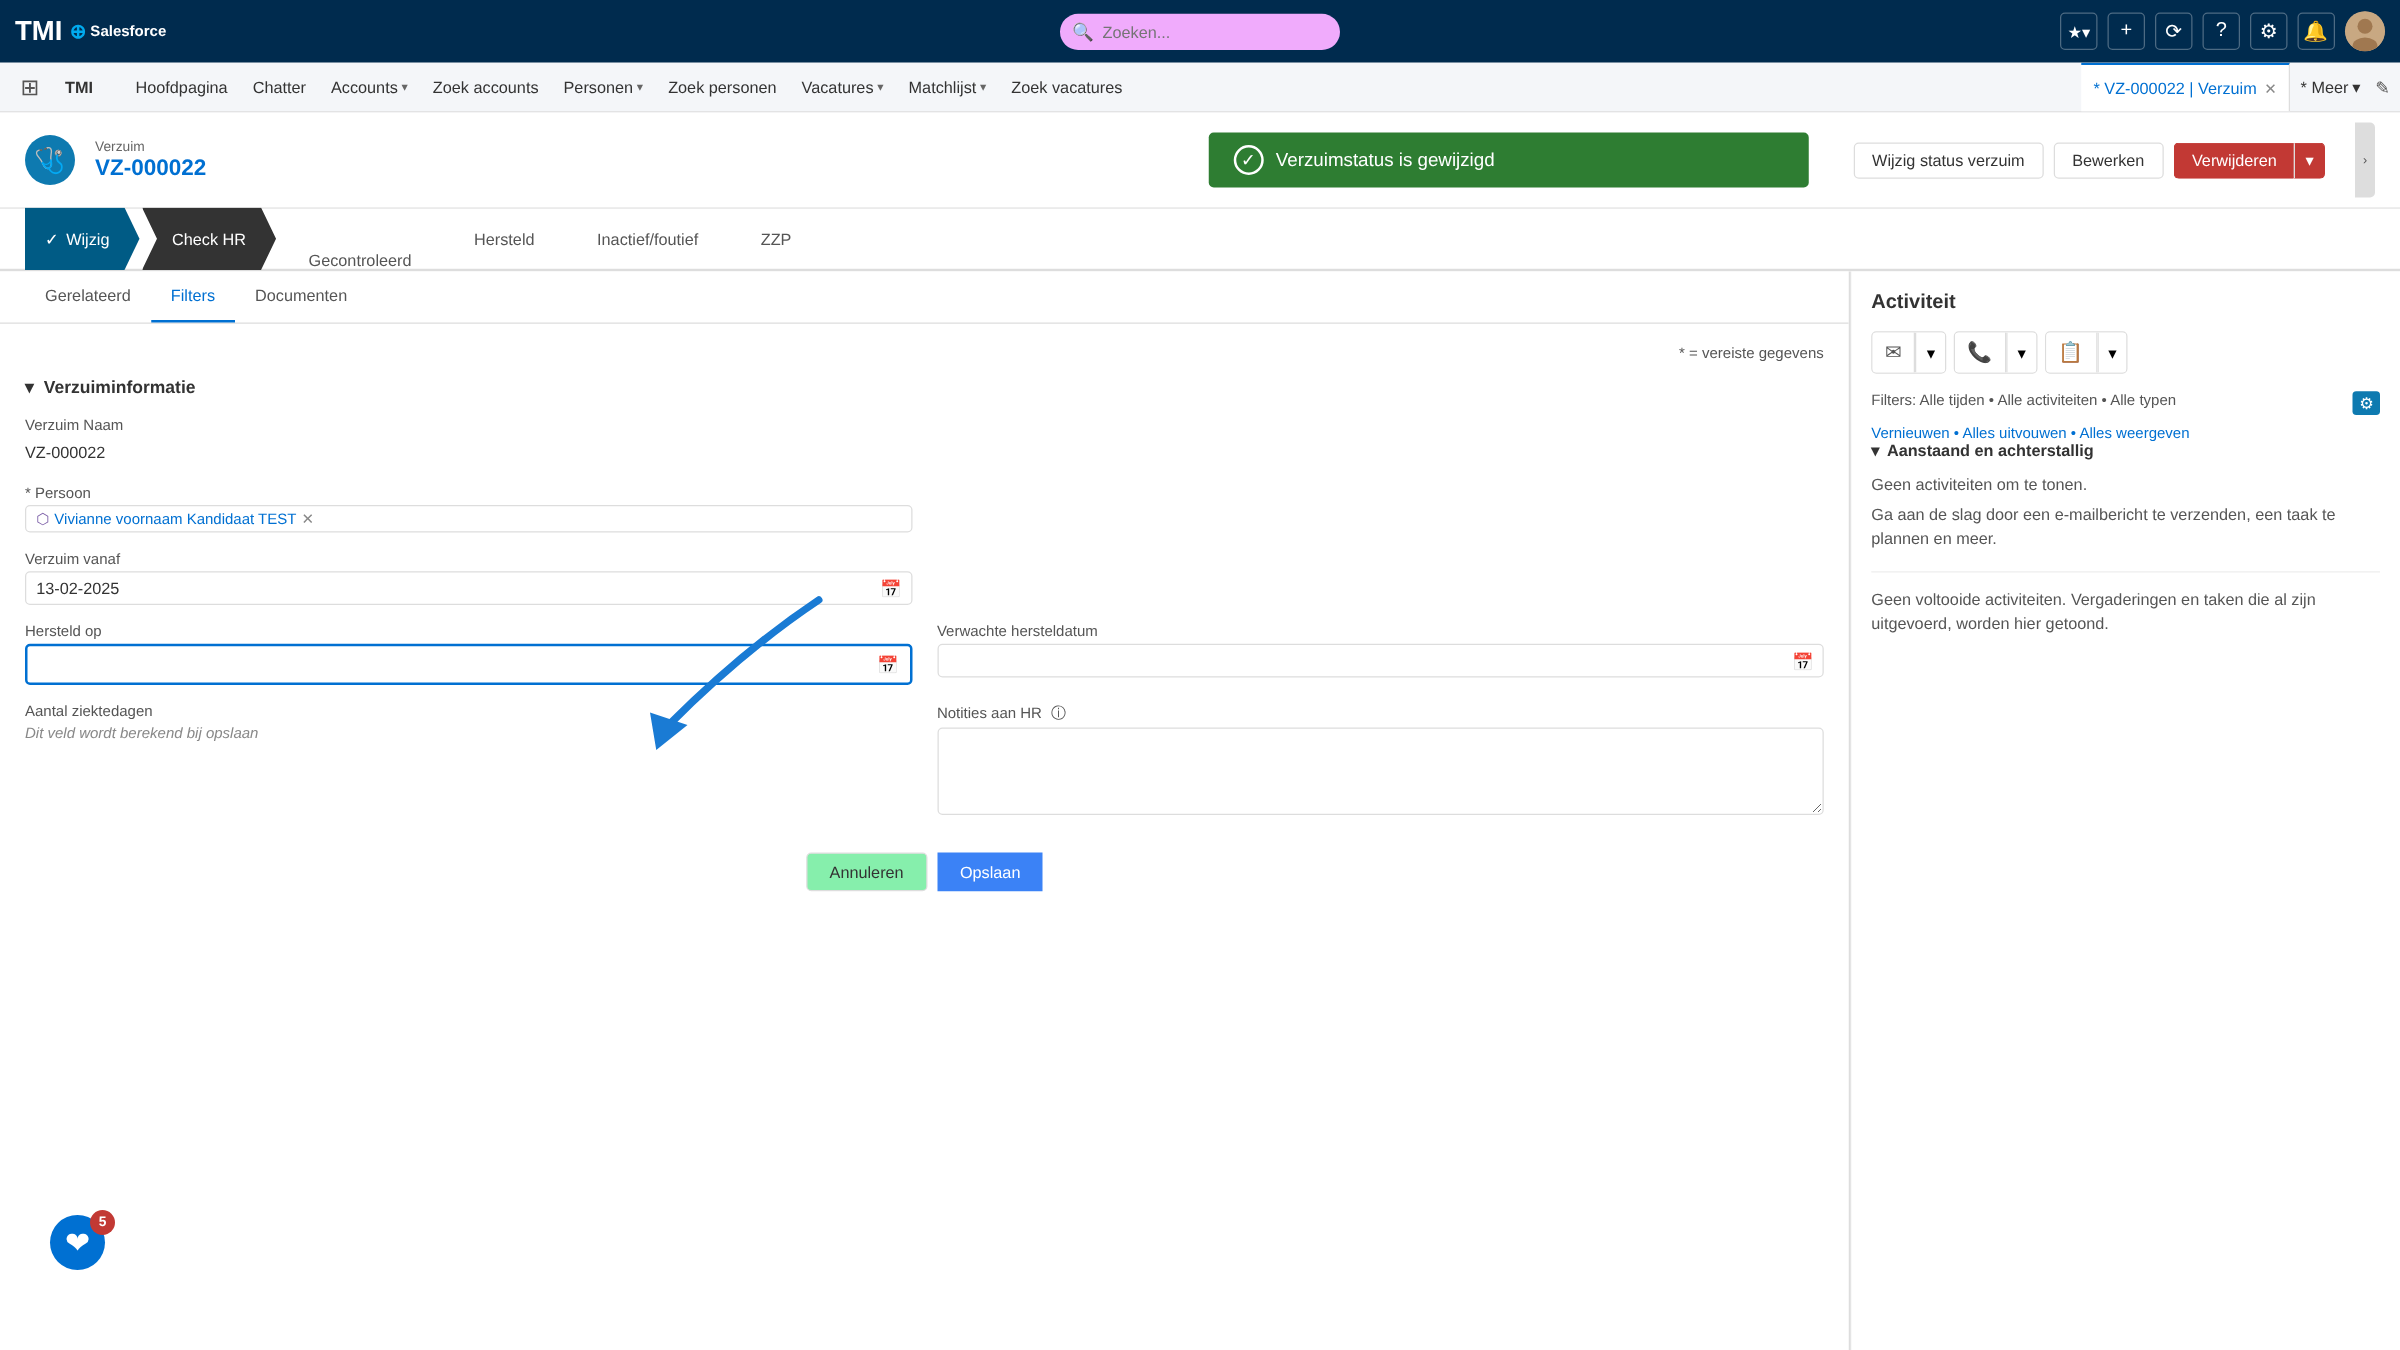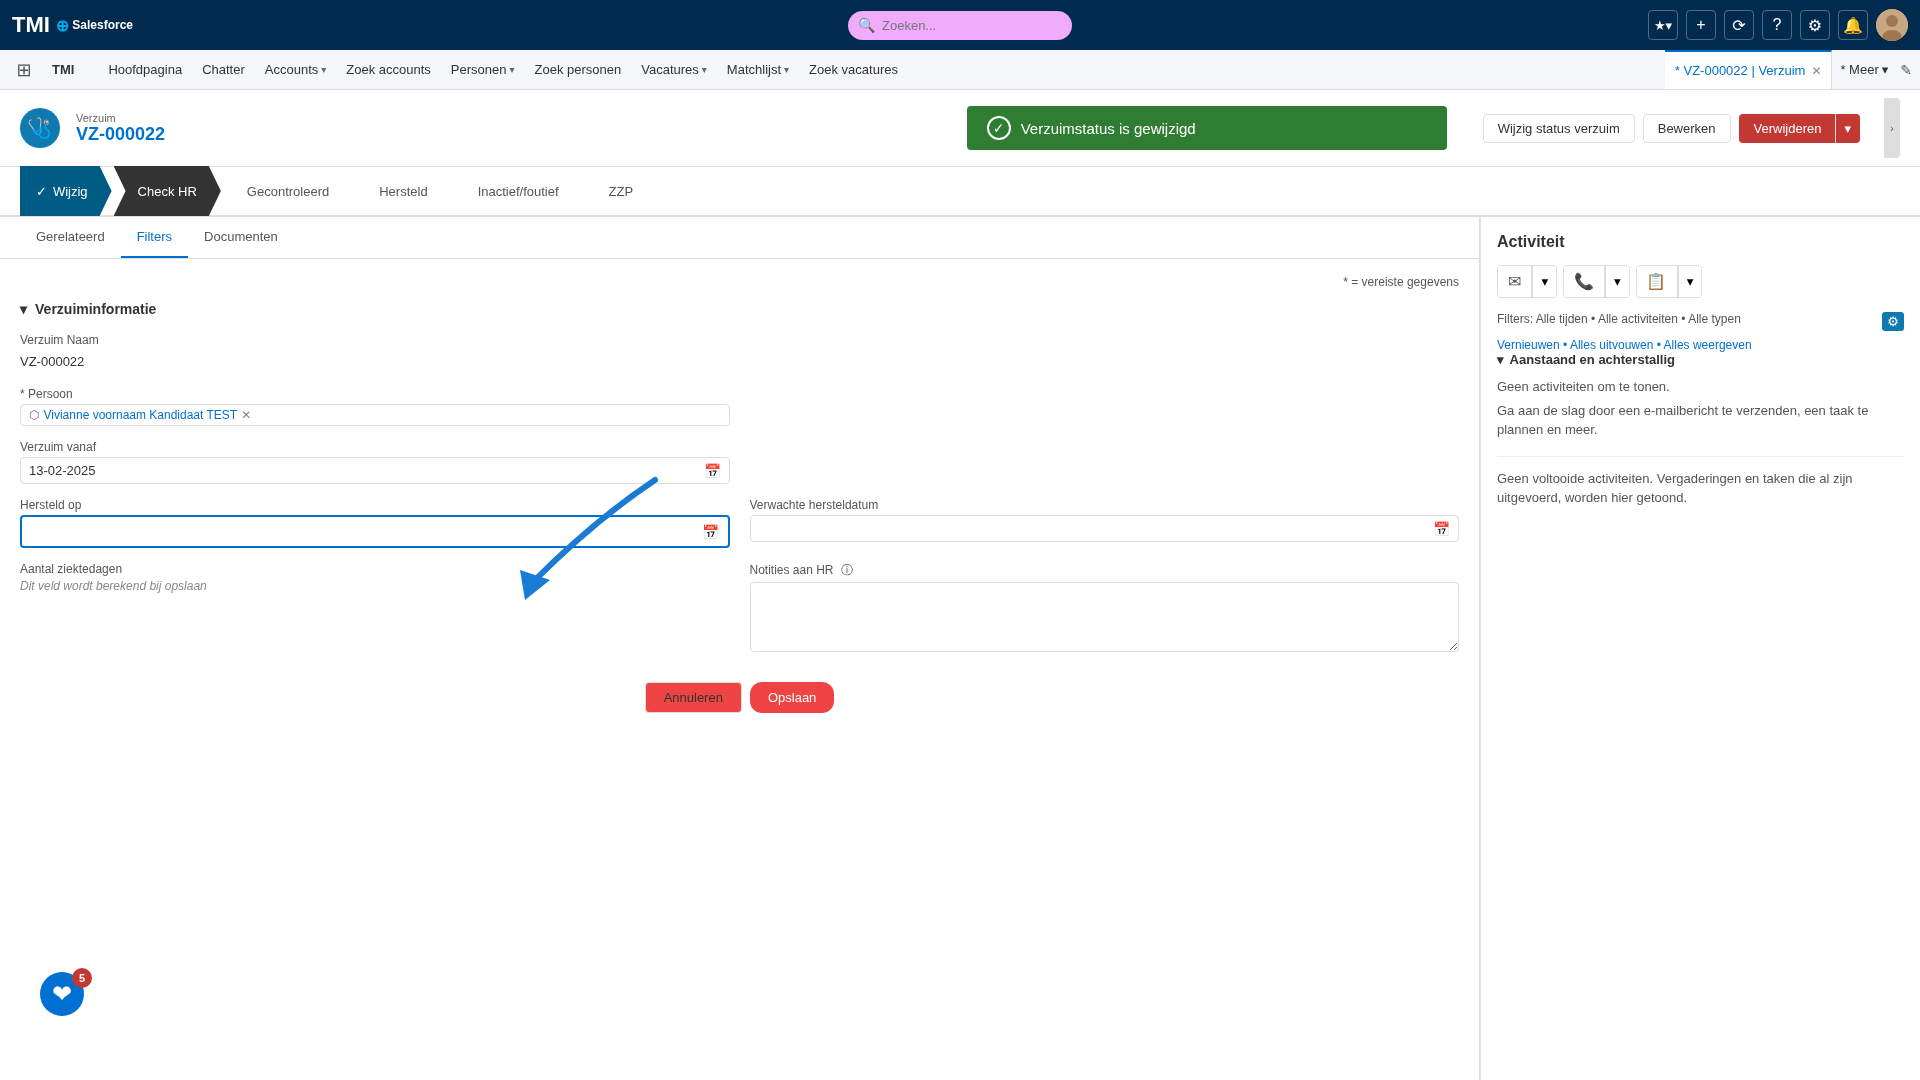--- a/index.html
+++ b/index.html
@@ -309,22 +309,22 @@
 
     
     textarea.field-input {
       resize: vertical; min-height: 60px;
     }
 
     
     .form-buttons {
       display: flex; gap: 8px; justify-content: center; padding: 16px 0;
     }
-    .btn-cancel { background: #ef4444; border: 1px solid #ddd; color: #333; border-radius: 4px; padding: 7px 18px; cursor: pointer; font-size: 13px; font-family: inherit; }
-    .btn-save { background: #ef4444; color: white; border: none; border-radius: 12px; padding: 7px 18px; cursor: pointer; font-size: 13px; font-family: inherit; }
+    .btn-cancel { background: #86efac; border: 1px solid #ddd; color: #333; border-radius: 4px; padding: 7px 18px; cursor: pointer; font-size: 13px; font-family: inherit; }
+    .btn-save { background: #3b82f6; color: white; border: none; border-radius: 0; padding: 7px 18px; cursor: pointer; font-size: 13px; font-family: inherit; }
 
     
     .right-panel {
       width: 440px;
       background: white;
       padding: 16px;
       overflow-y: auto;
       border-left: 1px solid #e5e5e5;
       flex-shrink: 0;
     }
@@ -491,21 +491,21 @@
 </div>
 
 <div class="stage-bar">
   <div class="stage-item completed" style="clip-path:polygon(0 0, calc(100% - 12px) 0, 100% 50%, calc(100% - 12px) 100%, 0 100%);padding-left:16px;margin-right:2px;">
     <span class="check">✓</span>
     <span>Wijzig</span>
   </div>
   <div class="stage-item active" style="clip-path:polygon(0 0, calc(100% - 12px) 0, 100% 50%, calc(100% - 12px) 100%, 0 100%, 12px 50%);margin-right:2px;">
     <span>Check HR</span>
   </div>
-  <div class="stage-item" style="margin-right:2px;">
+  <div class="stage-item" style="margin-right:2px;align-items:flex-end;">
     <span>Gecontroleerd</span>
   </div>
   <div class="stage-item" style="margin-right:2px;">
     <span>Hersteld</span>
   </div>
   <div class="stage-item" style="margin-right:2px;">
     <span>Inactief/foutief</span>
   </div>
   <div class="stage-item">
     <span>ZZP</span>

